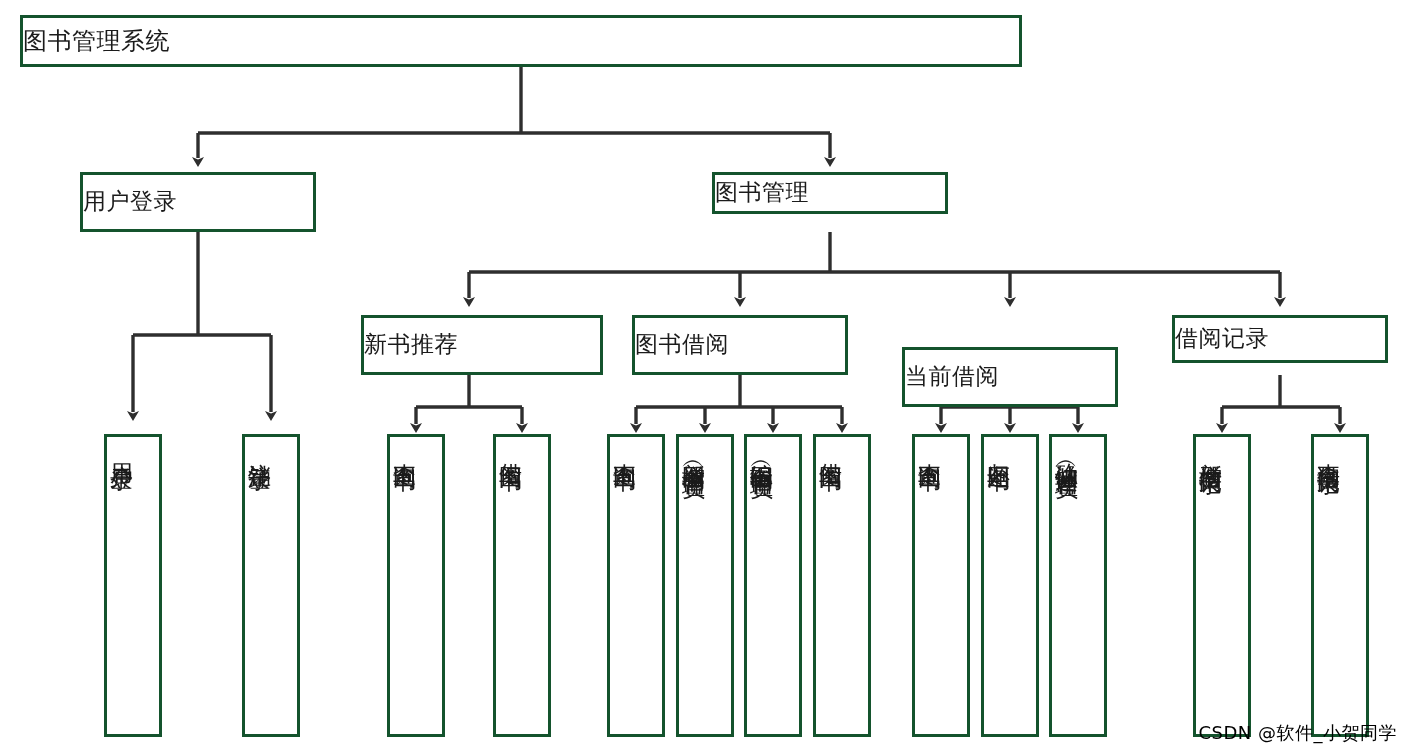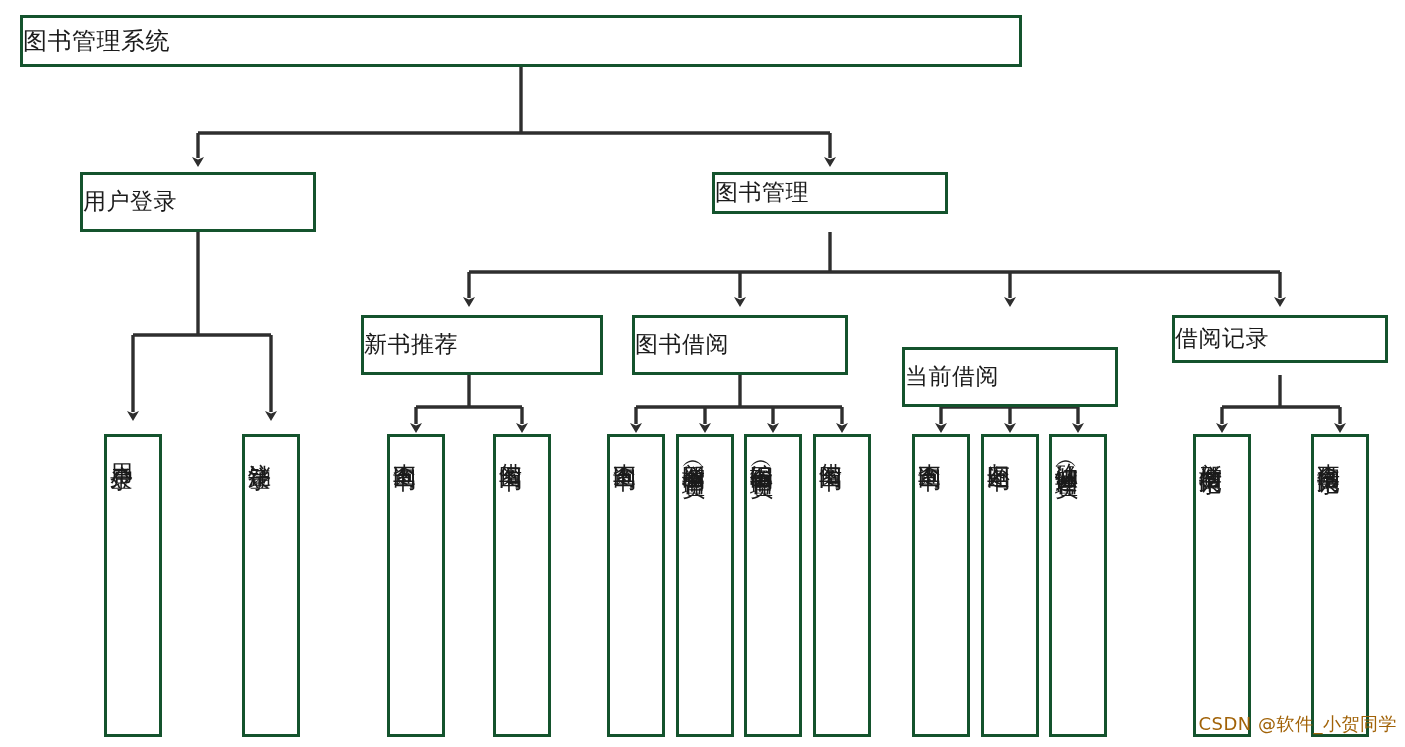--- a/index.html
+++ b/index.html
@@ -52,23 +52,23 @@
     text-orientation: upright;
     font-size: 23px;
     line-height: 1.22;
     letter-spacing: 2px;
     white-space: nowrap;
     color: #1b1b1b;
   }
   .watermark {
     position: absolute;
     right: 8px;
-    bottom: 11px;
+    bottom: 2px;
     font-size: 18px;
-    color: #a16207;
+    color: #000000;
     letter-spacing: 0.5px;
     white-space: nowrap;
     pointer-events: none;
   }
 </style>
 </head>
 <body>
 
 <div id="canvas">
 

